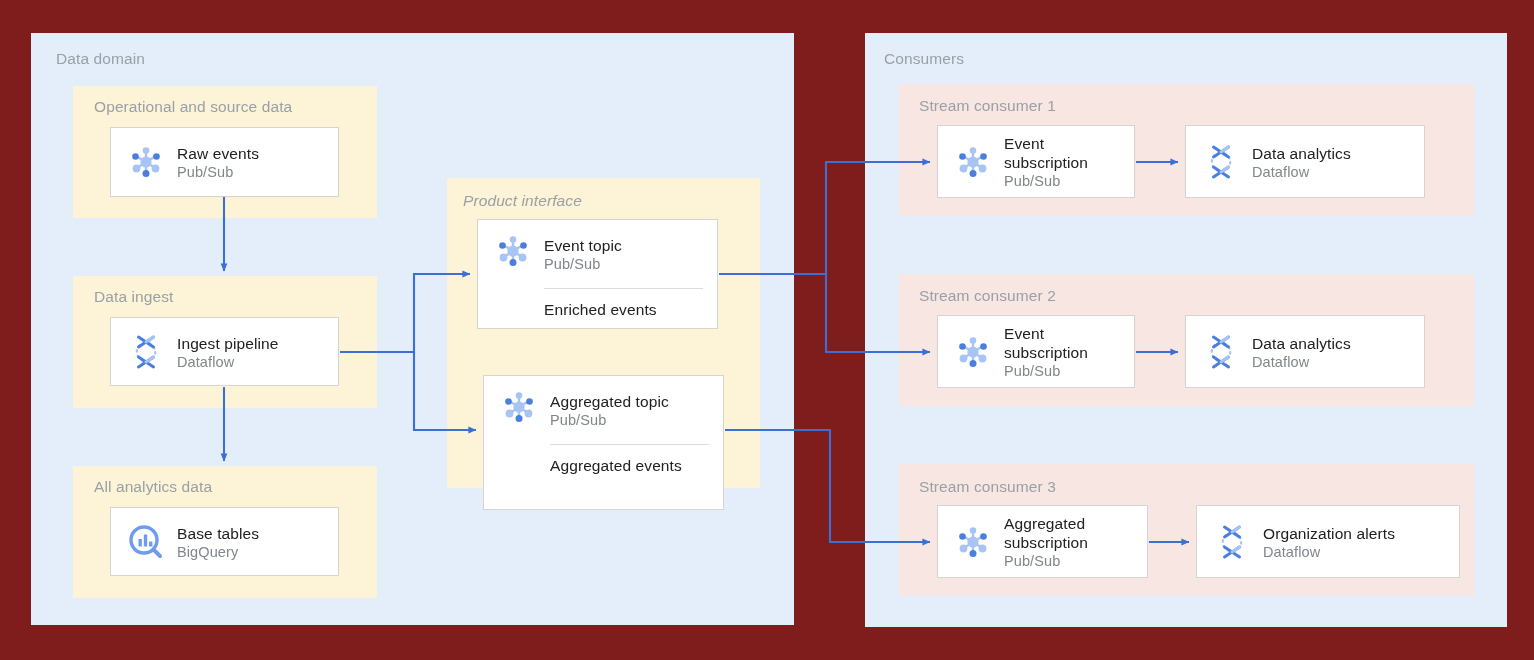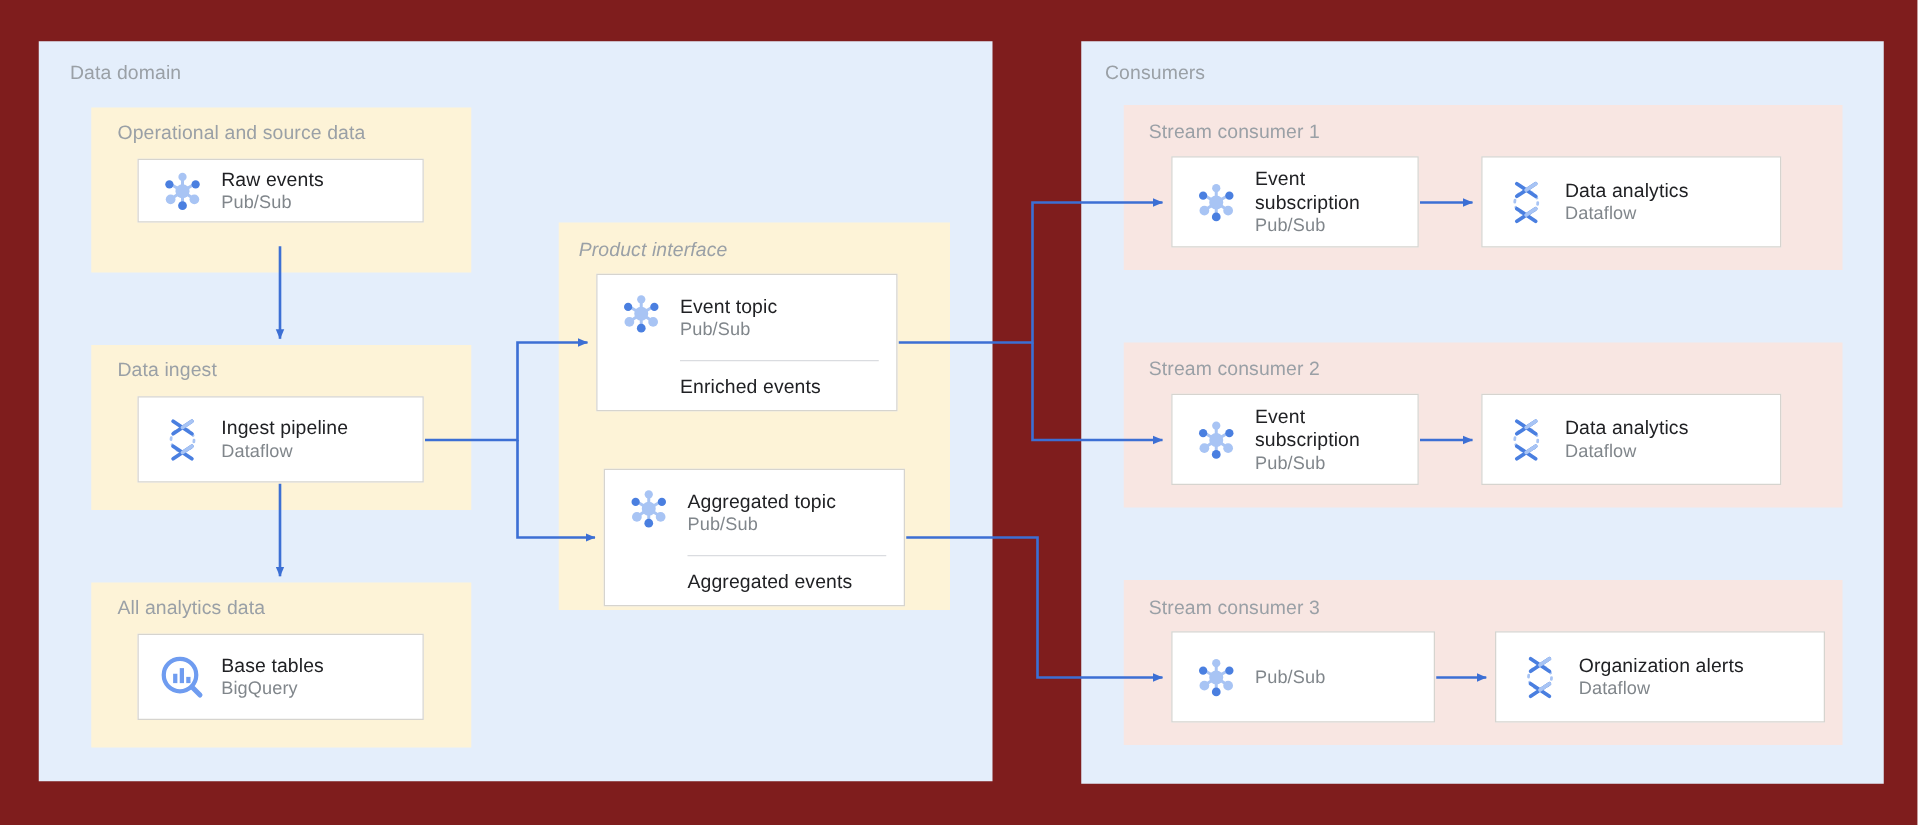--- a/index.html
+++ b/index.html
@@ -41,21 +41,21 @@
 <body>
 
 <div id="stage">
 
   <div class="panel" style="left:31px;top:33px;width:763px;height:592px;"></div>
   <div class="grp-label" style="left:56px;top:51px;">Data domain</div>
 
   <div class="group yellow" style="left:73px;top:86px;width:304px;height:132px;"></div>
   <div class="grp-label" style="left:94px;top:99px;">Operational and source data</div>
 
-  <div class="card" style="left:110px;top:127px;width:229px;height:51px;padding-left:28px;">
+  <div class="card" style="left:110px;top:127px;width:229px;height:70px;padding-left:28px;">
     <span class="ico">
       <svg viewBox="0 0 42 42" width="42" height="42" aria-hidden="true">
         <line x1="21" y1="21" x2="21" y2="10" stroke="#a8c4f4" stroke-width="2.4"></line>
         <line x1="21" y1="21" x2="11" y2="15" stroke="#a8c4f4" stroke-width="2.4"></line>
         <line x1="21" y1="21" x2="31" y2="15" stroke="#a8c4f4" stroke-width="2.4"></line>
         <line x1="21" y1="21" x2="12" y2="27" stroke="#a8c4f4" stroke-width="2.4"></line>
         <line x1="21" y1="21" x2="30" y2="27" stroke="#a8c4f4" stroke-width="2.4"></line>
         <line x1="21" y1="21" x2="21" y2="32" stroke="#a8c4f4" stroke-width="2.4"></line>
         <circle cx="21" cy="21" r="5.6" fill="#a8c4f4"></circle>
         <circle cx="21" cy="9.5" r="3.3" fill="#a8c4f4"></circle>
@@ -140,21 +140,21 @@
       </svg>
     </span>
     <span class="txt" style="top:16px;">
       <div class="title">Event topic</div>
       <div class="sub">Pub/Sub</div>
     </span>
     <span class="rule" style="top:68px;"></span>
     <div class="foot" style="top:80px;">Enriched events</div>
   </div>
 
-  <div class="card split" style="left:483px;top:375px;width:241px;height:110px;">
+  <div class="card split" style="left:483px;top:375px;width:241px;height:135px;">
     <span class="ico" style="top:10px;">
       <svg viewBox="0 0 42 42" width="42" height="42" aria-hidden="true">
         <line x1="21" y1="21" x2="21" y2="10" stroke="#a8c4f4" stroke-width="2.4"></line>
         <line x1="21" y1="21" x2="11" y2="15" stroke="#a8c4f4" stroke-width="2.4"></line>
         <line x1="21" y1="21" x2="31" y2="15" stroke="#a8c4f4" stroke-width="2.4"></line>
         <line x1="21" y1="21" x2="12" y2="27" stroke="#a8c4f4" stroke-width="2.4"></line>
         <line x1="21" y1="21" x2="30" y2="27" stroke="#a8c4f4" stroke-width="2.4"></line>
         <line x1="21" y1="21" x2="21" y2="32" stroke="#a8c4f4" stroke-width="2.4"></line>
         <circle cx="21" cy="21" r="5.6" fill="#a8c4f4"></circle>
         <circle cx="21" cy="9.5" r="3.3" fill="#a8c4f4"></circle>
@@ -293,20 +293,21 @@
         <circle cx="21" cy="21" r="5.6" fill="#a8c4f4"></circle>
         <circle cx="21" cy="9.5" r="3.3" fill="#a8c4f4"></circle>
         <circle cx="10.5" cy="15.5" r="3.3" fill="#4a7fe0"></circle>
         <circle cx="31.5" cy="15.5" r="3.3" fill="#4a7fe0"></circle>
         <circle cx="11.5" cy="27.5" r="3.9" fill="#a8c4f4"></circle>
         <circle cx="30.5" cy="27.5" r="3.9" fill="#a8c4f4"></circle>
         <circle cx="21" cy="32.5" r="3.5" fill="#4a7fe0"></circle>
       </svg>
     </span>
     <span class="txt">
+      <div class="title" style="max-width:112px;">Aggregated subscription</div>
       <div class="sub">Pub/Sub</div>
     </span>
   </div>
 
   <div class="card" style="left:1196px;top:505px;width:264px;height:73px;">
     <span class="ico">
       <svg viewBox="0 0 42 42" width="42" height="42" aria-hidden="true">
         <g stroke="#a8c4f4" stroke-width="2.2" fill="none" stroke-linecap="round">
           <circle cx="21" cy="21" r="9.2" stroke-dasharray="1.6 4.2"></circle>
         </g>

